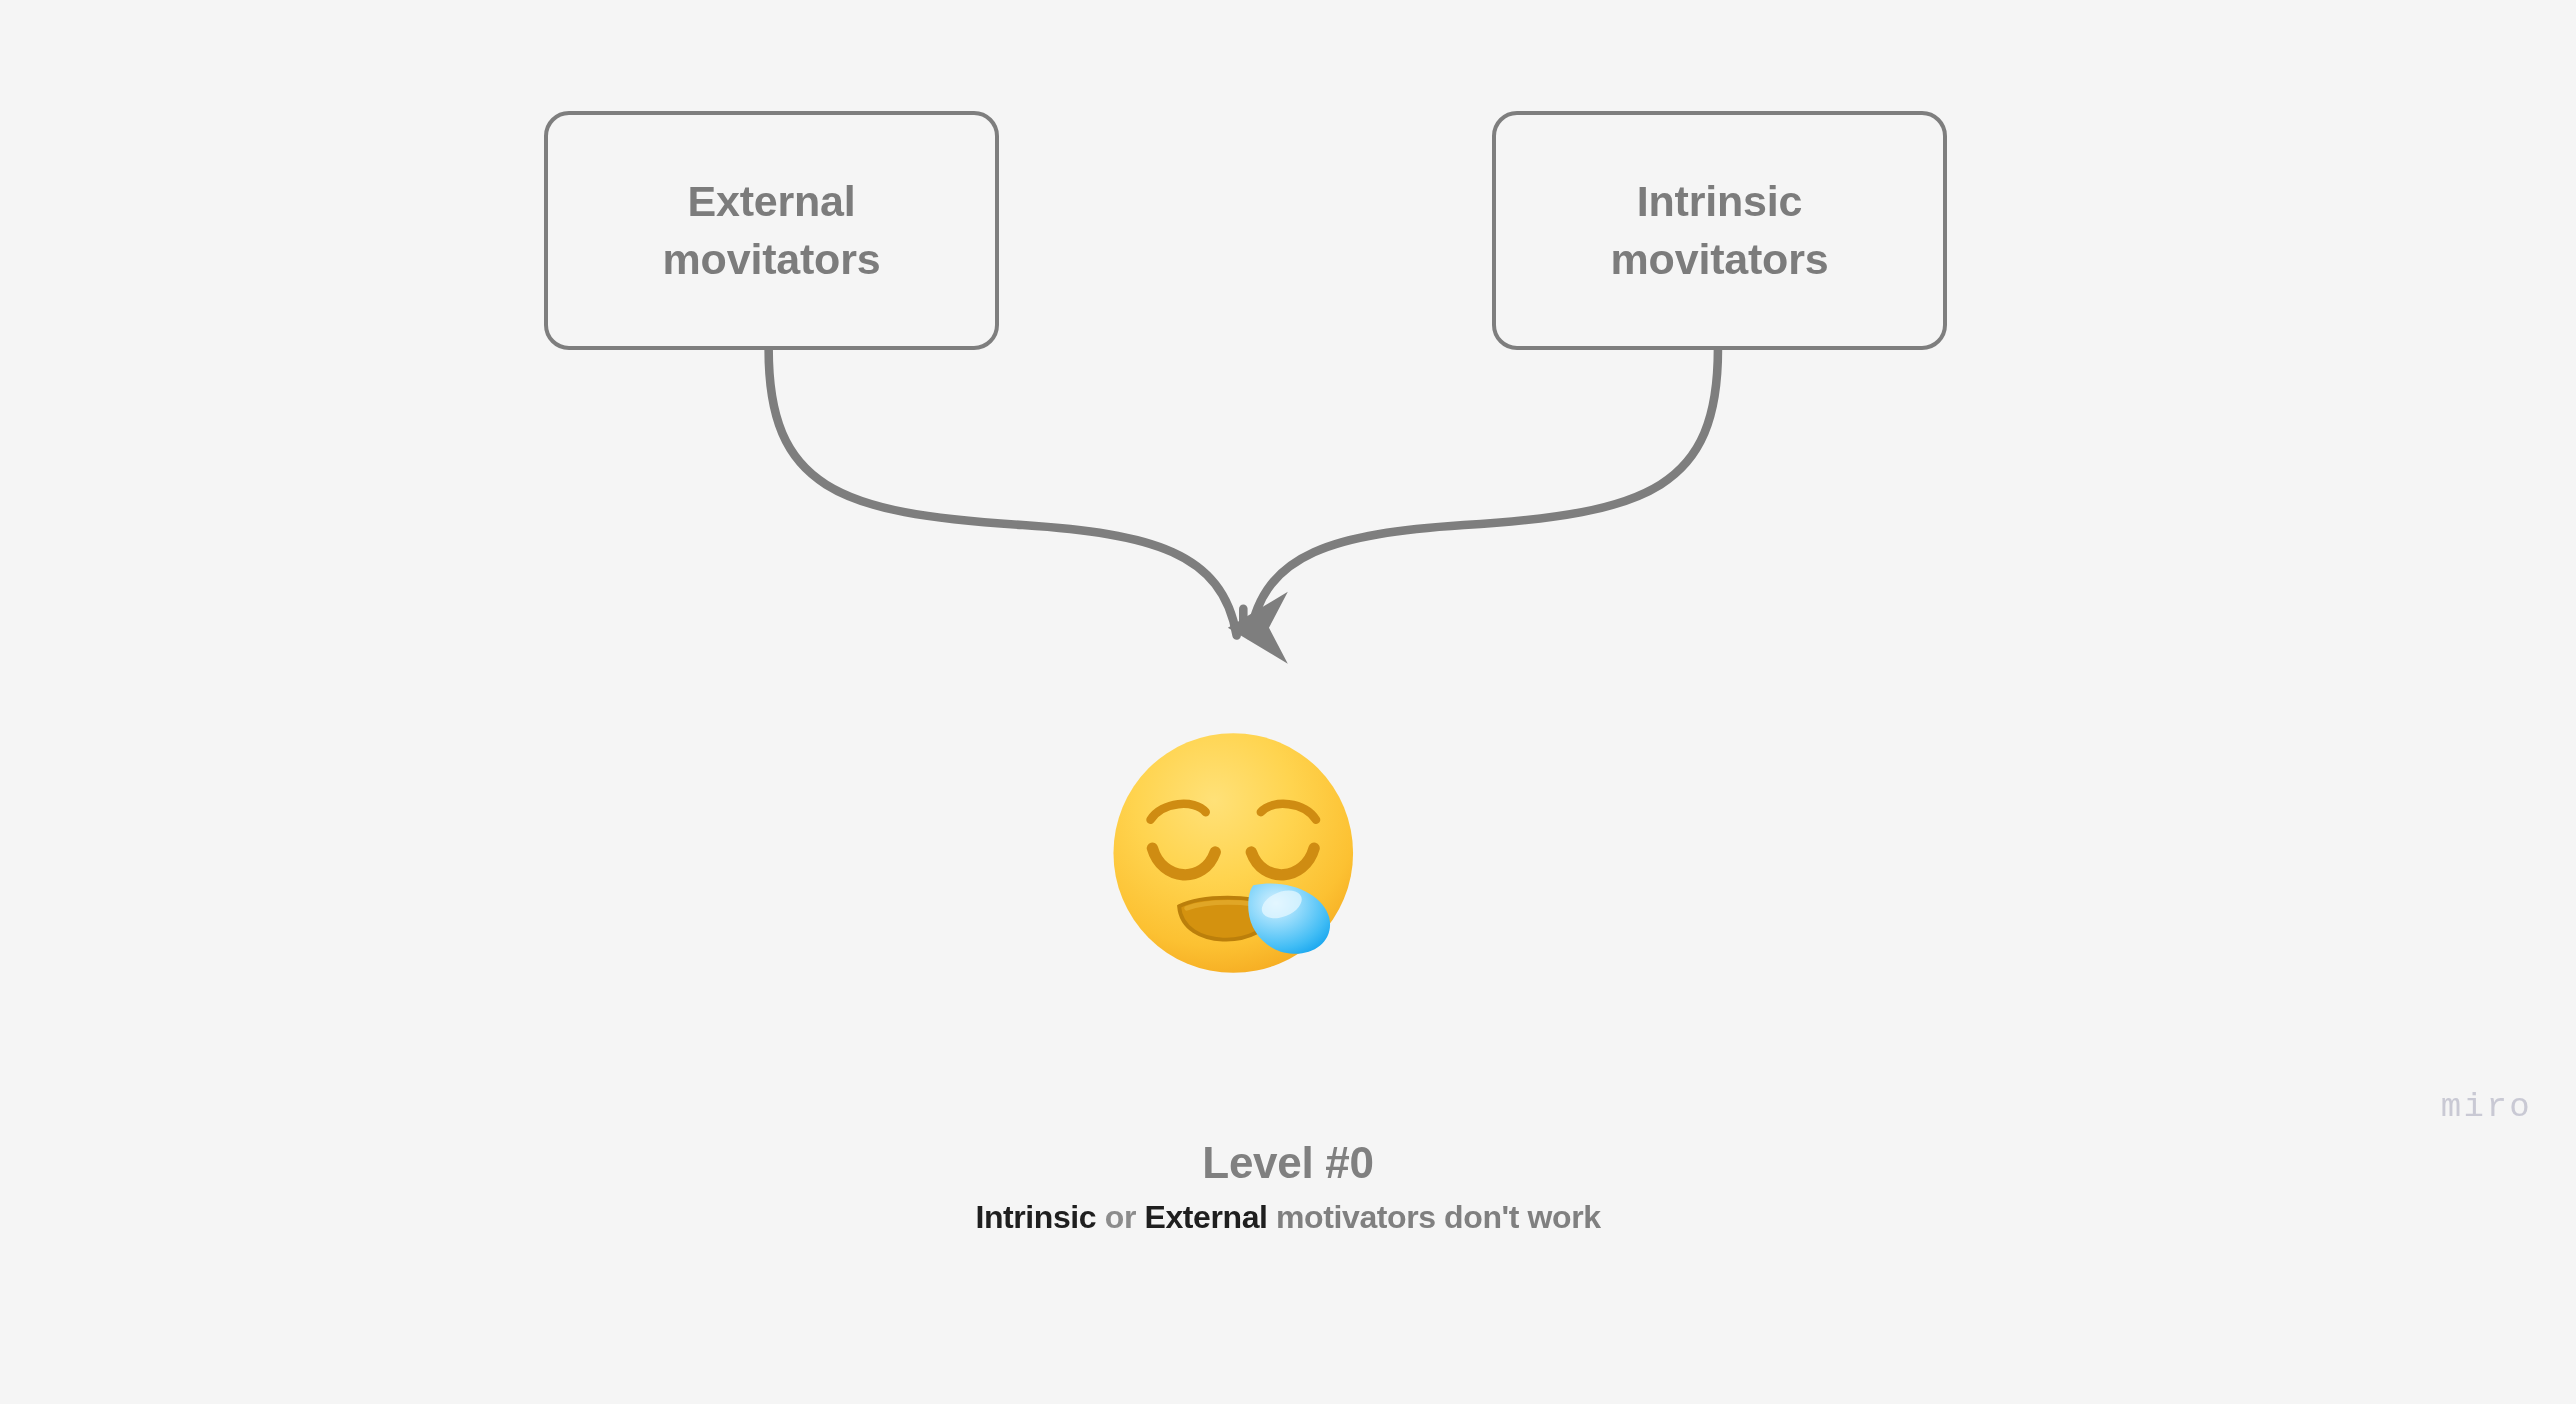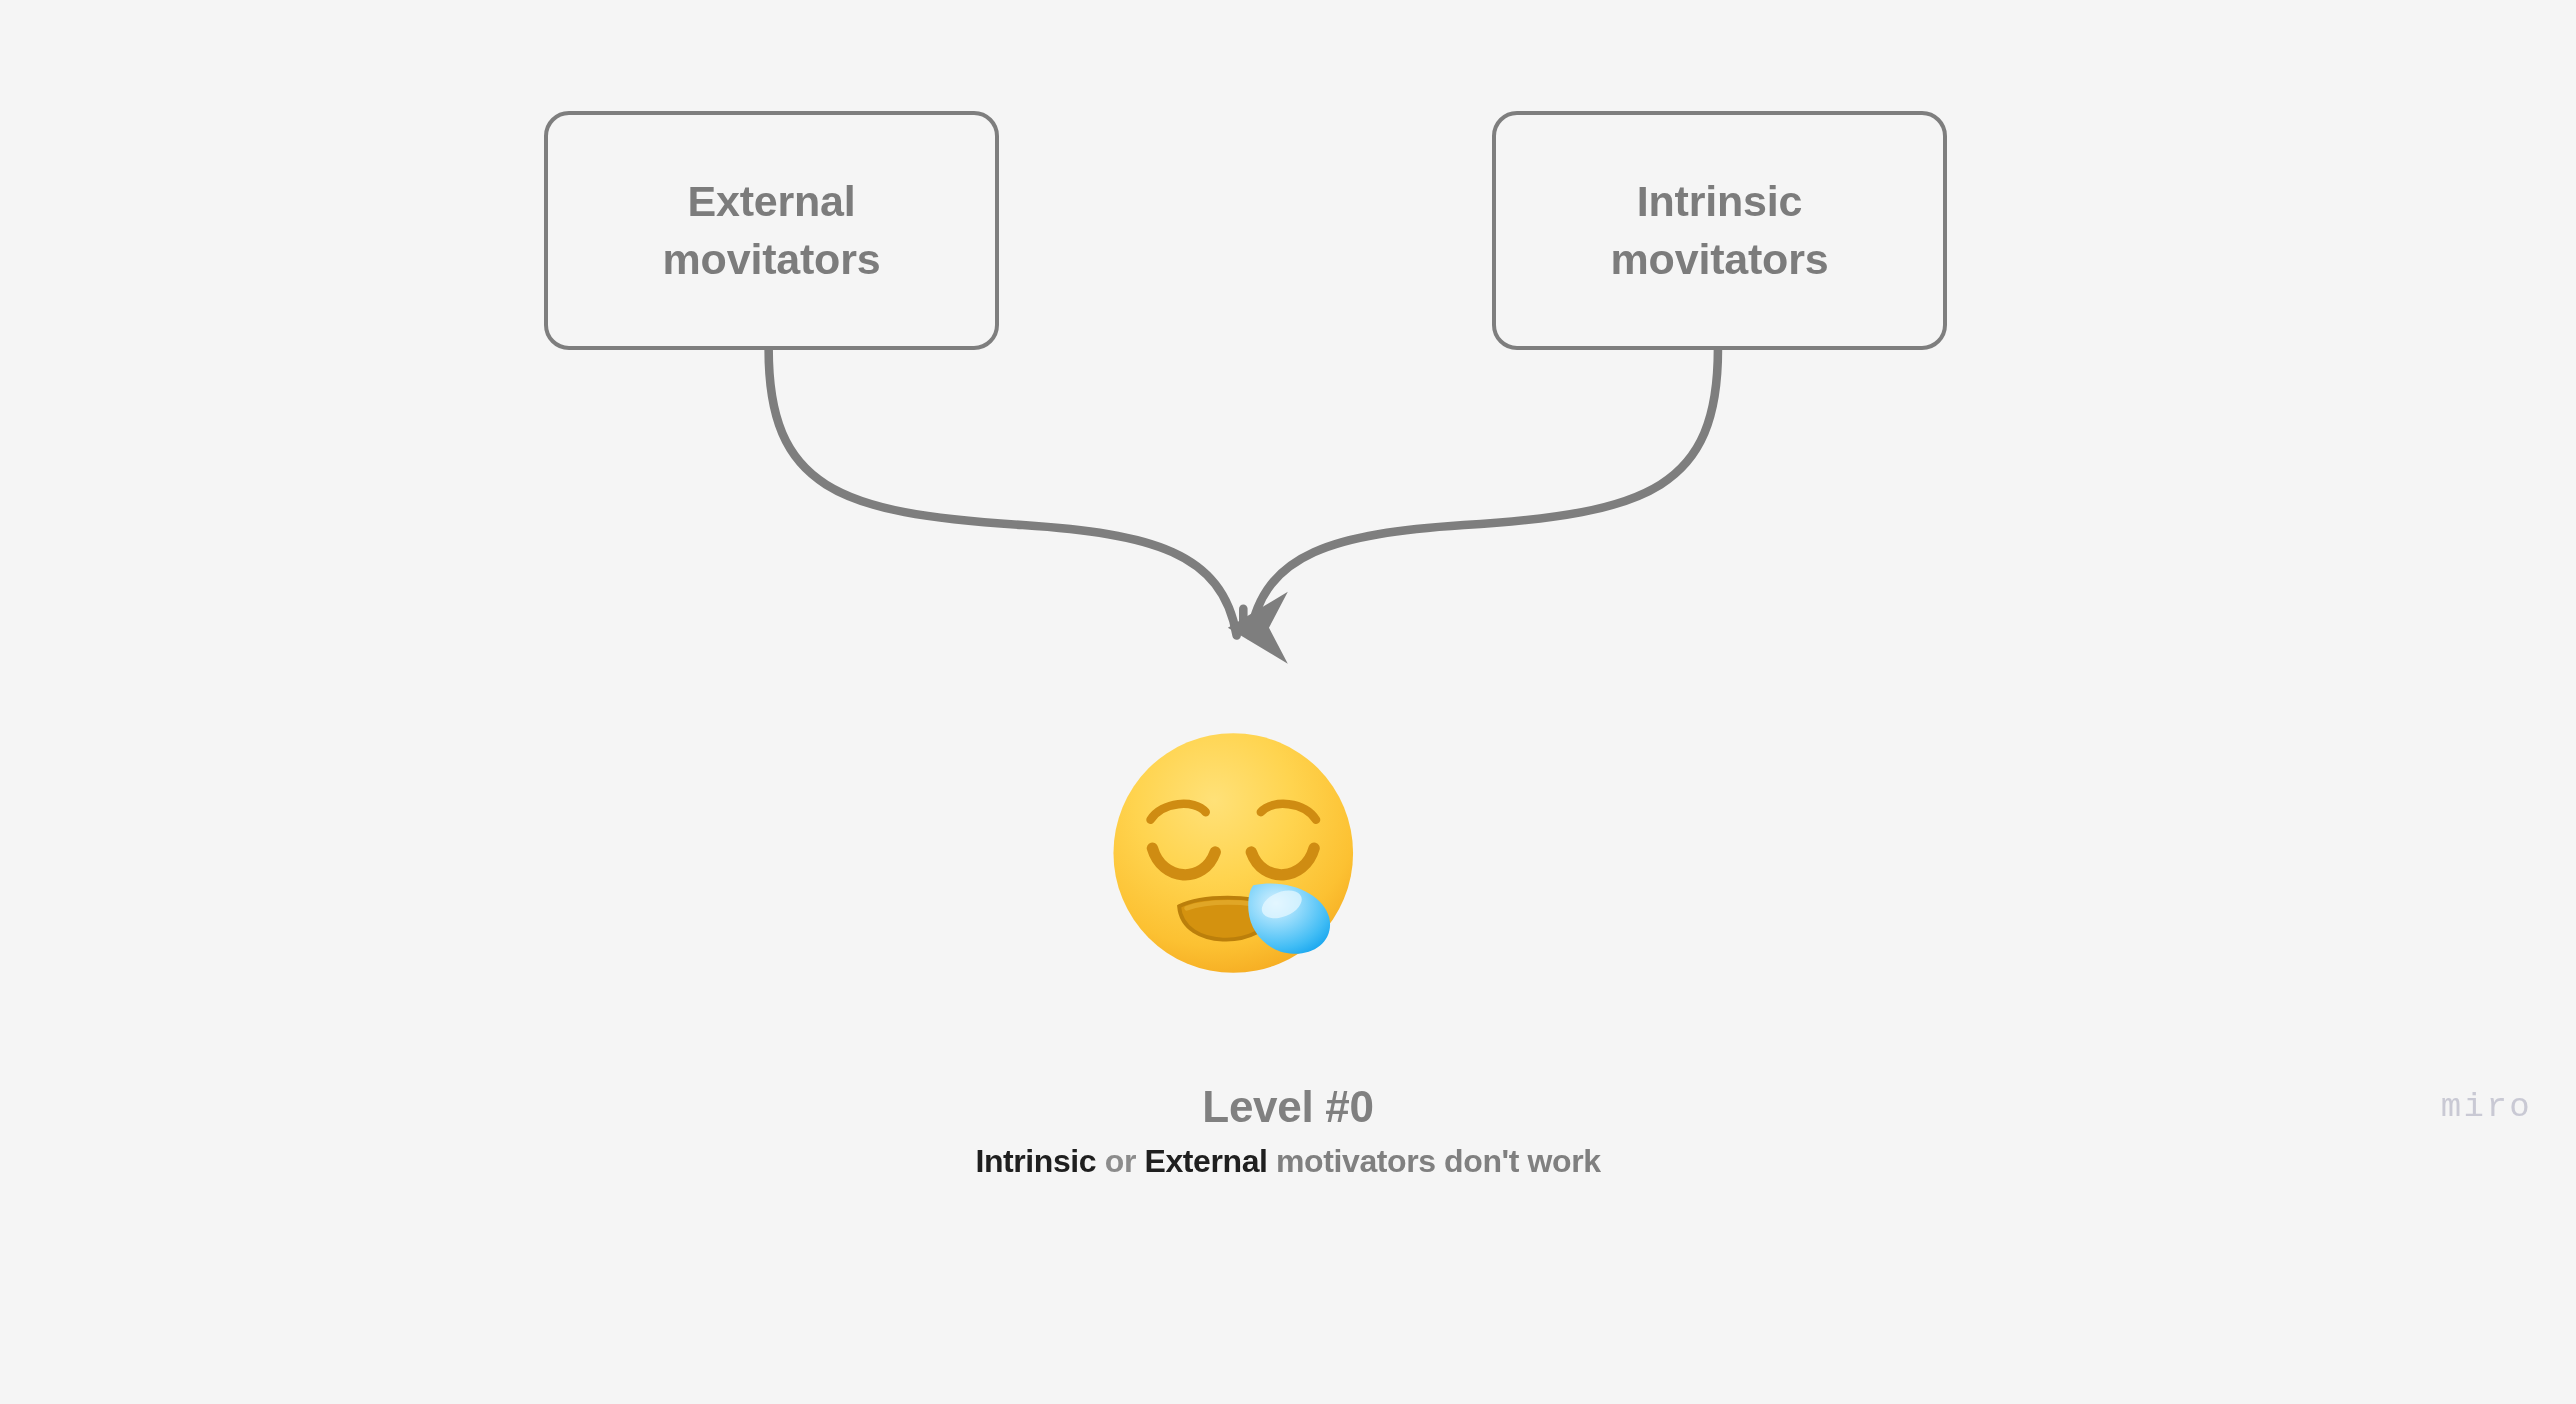--- a/index.html
+++ b/index.html
@@ -80,21 +80,21 @@
   #emoji-wrap svg {
     display: block;
     width: 271px;
     height: 271px;
   }
 
   
   #caption {
     position: absolute;
     left: 0;
-    top: 1079px;
+    top: 1135px;
     width: 2576px;
     text-align: center;
   }
   #caption-level {
     color: #808080;
     font-size: 44px;
     font-weight: bold;
     line-height: 1.25;
     letter-spacing: -0.3px;
   }

